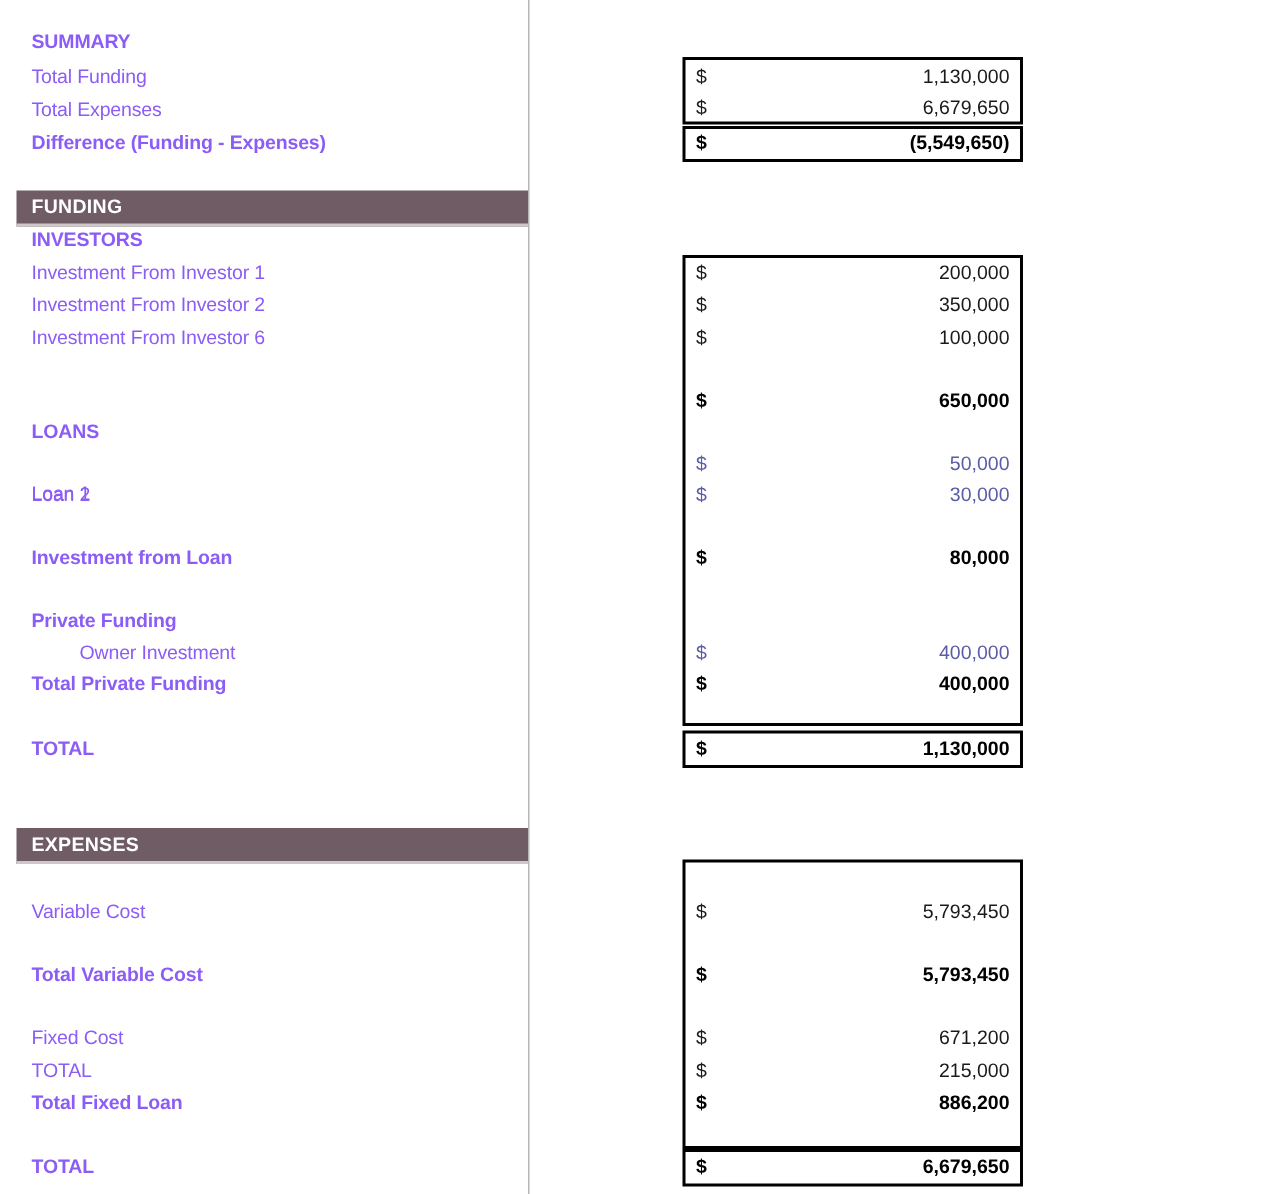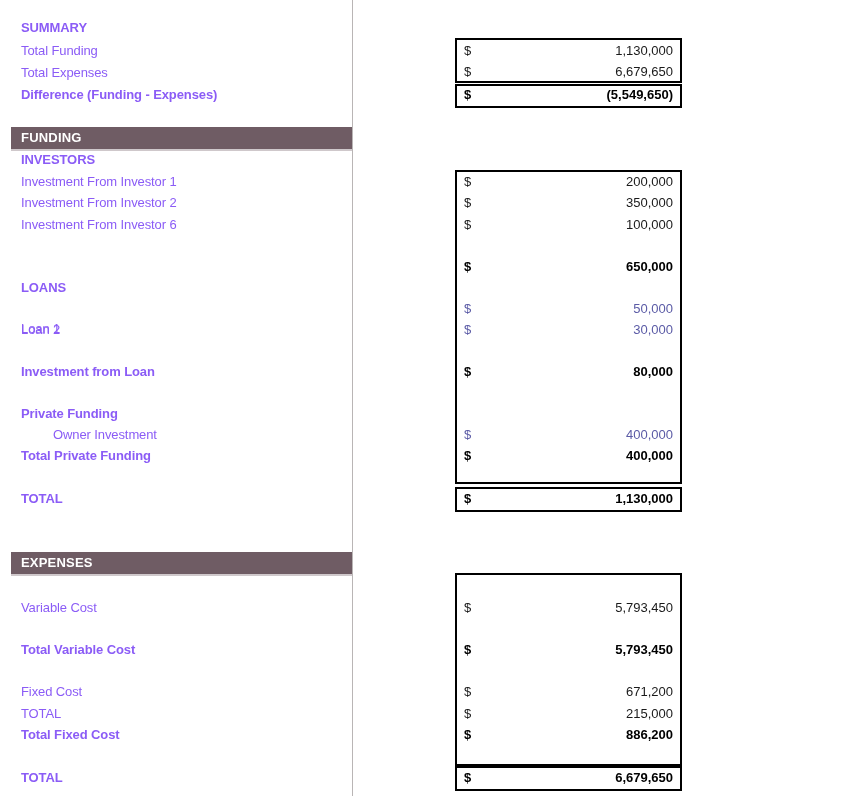--- a/index.html
+++ b/index.html
@@ -198,21 +198,21 @@
   </div>
 
   <div class="band" style="top:552px;text-align:right;">
     <span class="band-text">EXPENSES</span>
   </div>
 
   <div class="row-label" style="top:599px;">Variable Cost</div>
   <div class="row-label bold" style="top:641px;">Total Variable Cost</div>
   <div class="row-label" style="top:683px;">Fixed Cost</div>
   <div class="row-label" style="top:705px;">TOTAL</div>
-  <div class="row-label bold" style="top:726px;">Total Fixed Cost</div>
+  <div class="row-label bold" style="top:726px;">Total Fixed Loan</div>
   <div class="row-label bold" style="top:769px;">TOTAL</div>
 
   <div class="vbox" style="top:573px; height:193px;"></div>
   <div class="vbox" style="top:766px; height:25px;"></div>
 
   <div class="vrow normal" style="top:598px;">
     <span class="cur">$</span>
     <span class="amt">5,793,450</span>
   </div>
   <div class="vrow bold dark" style="top:640px;">

